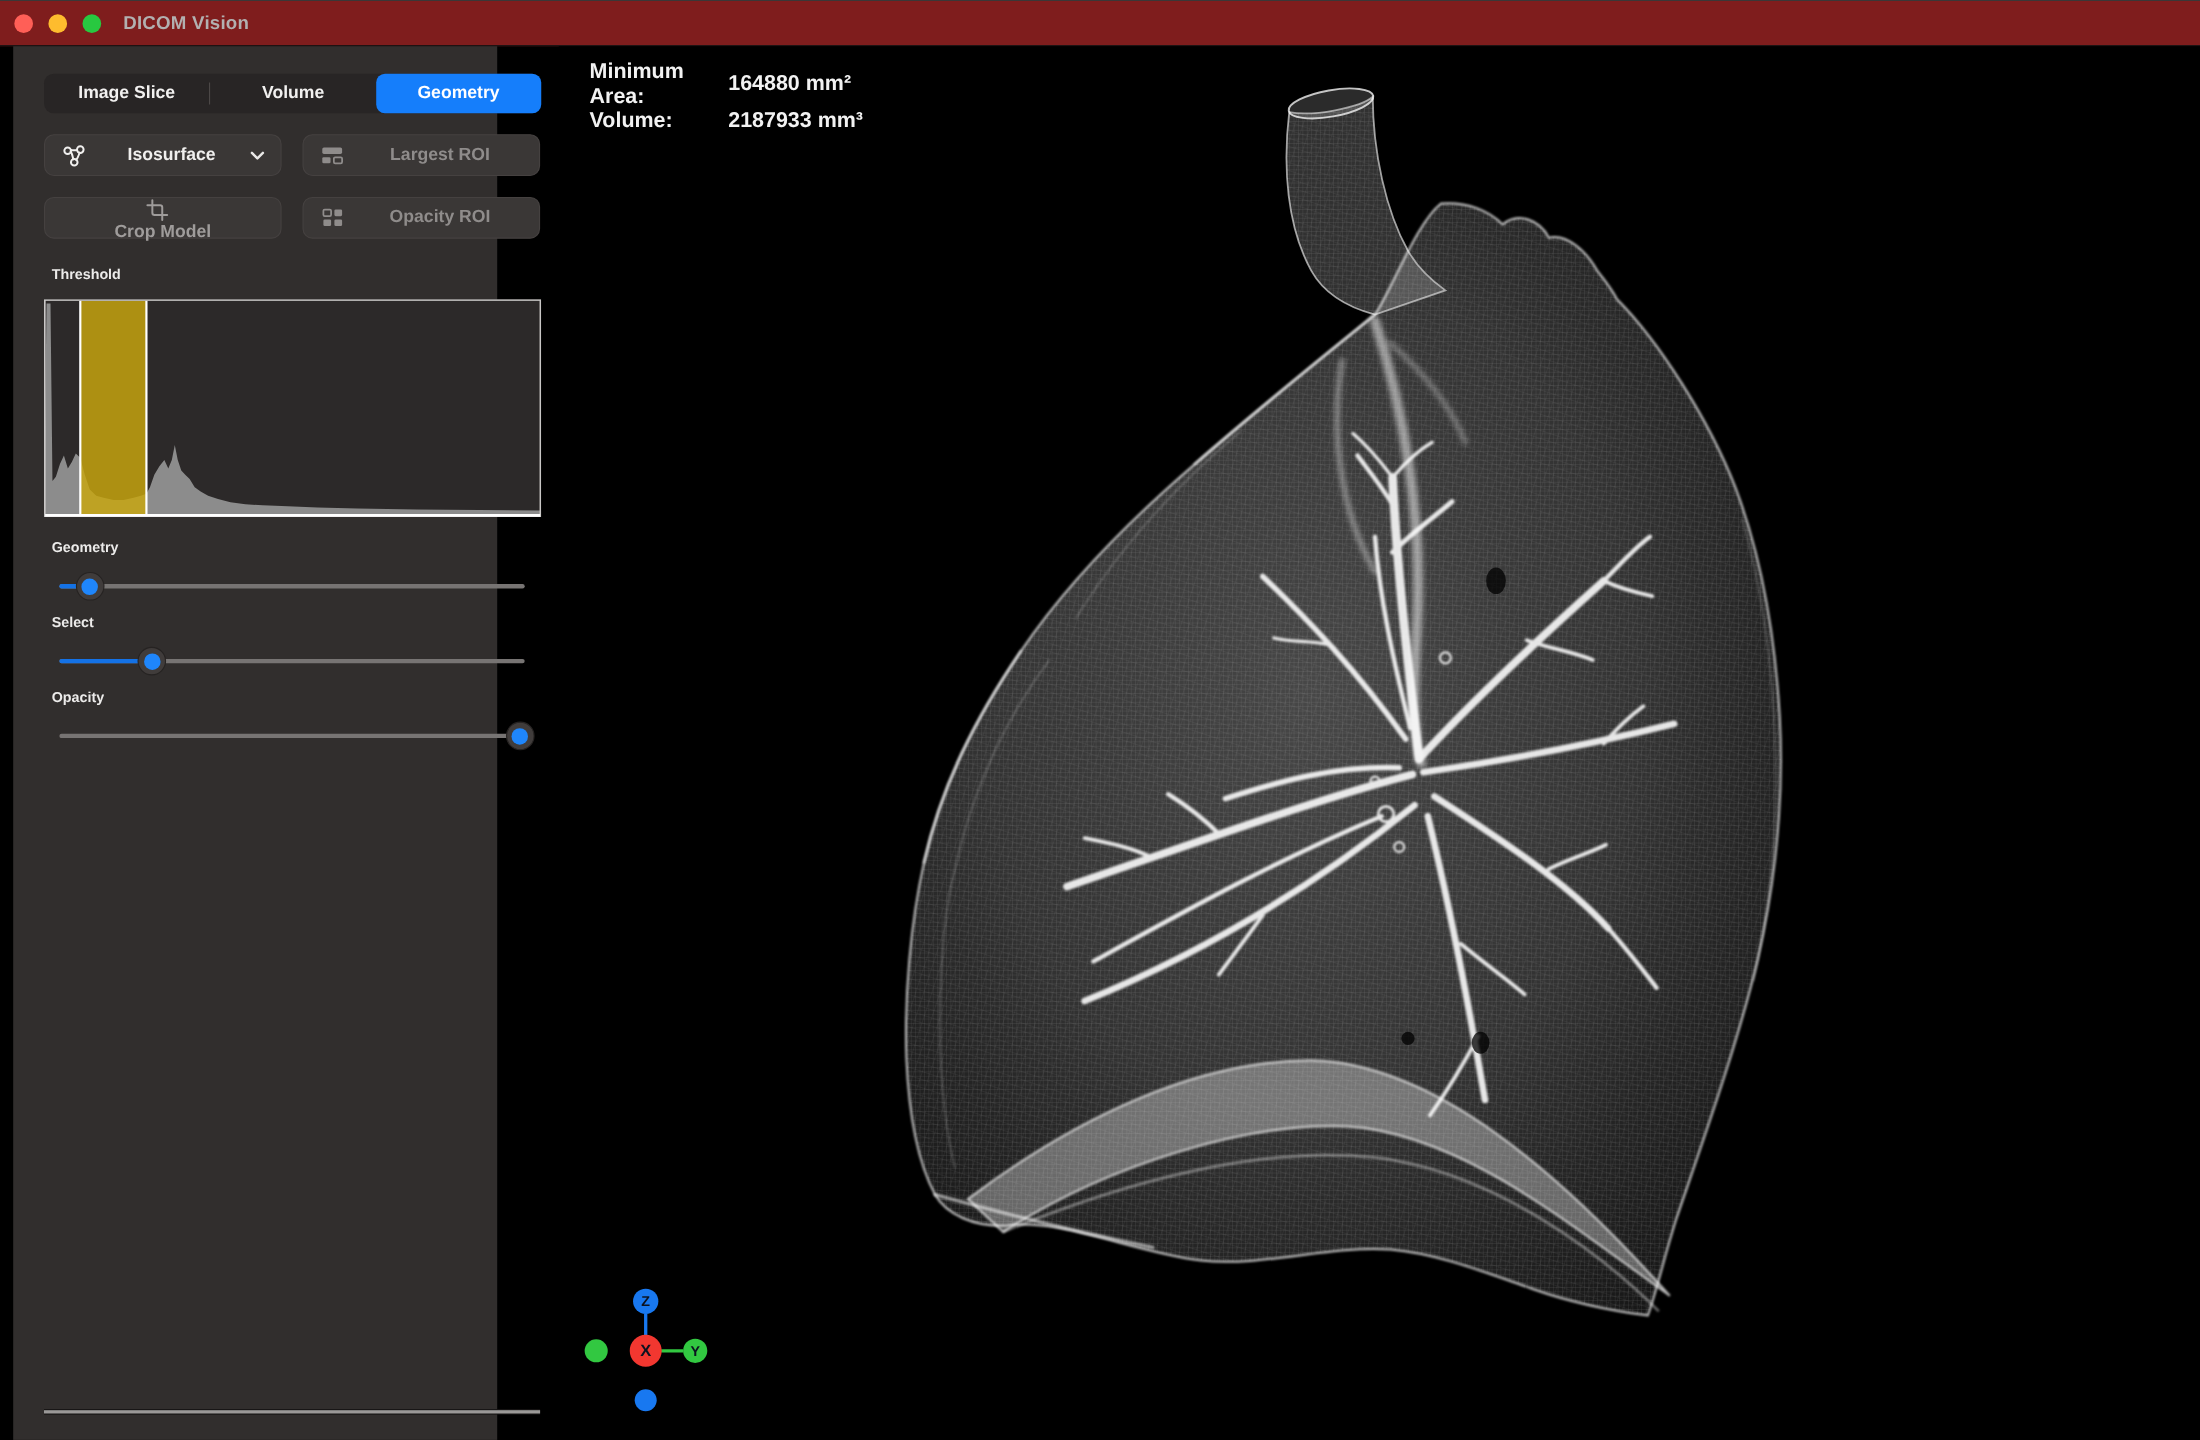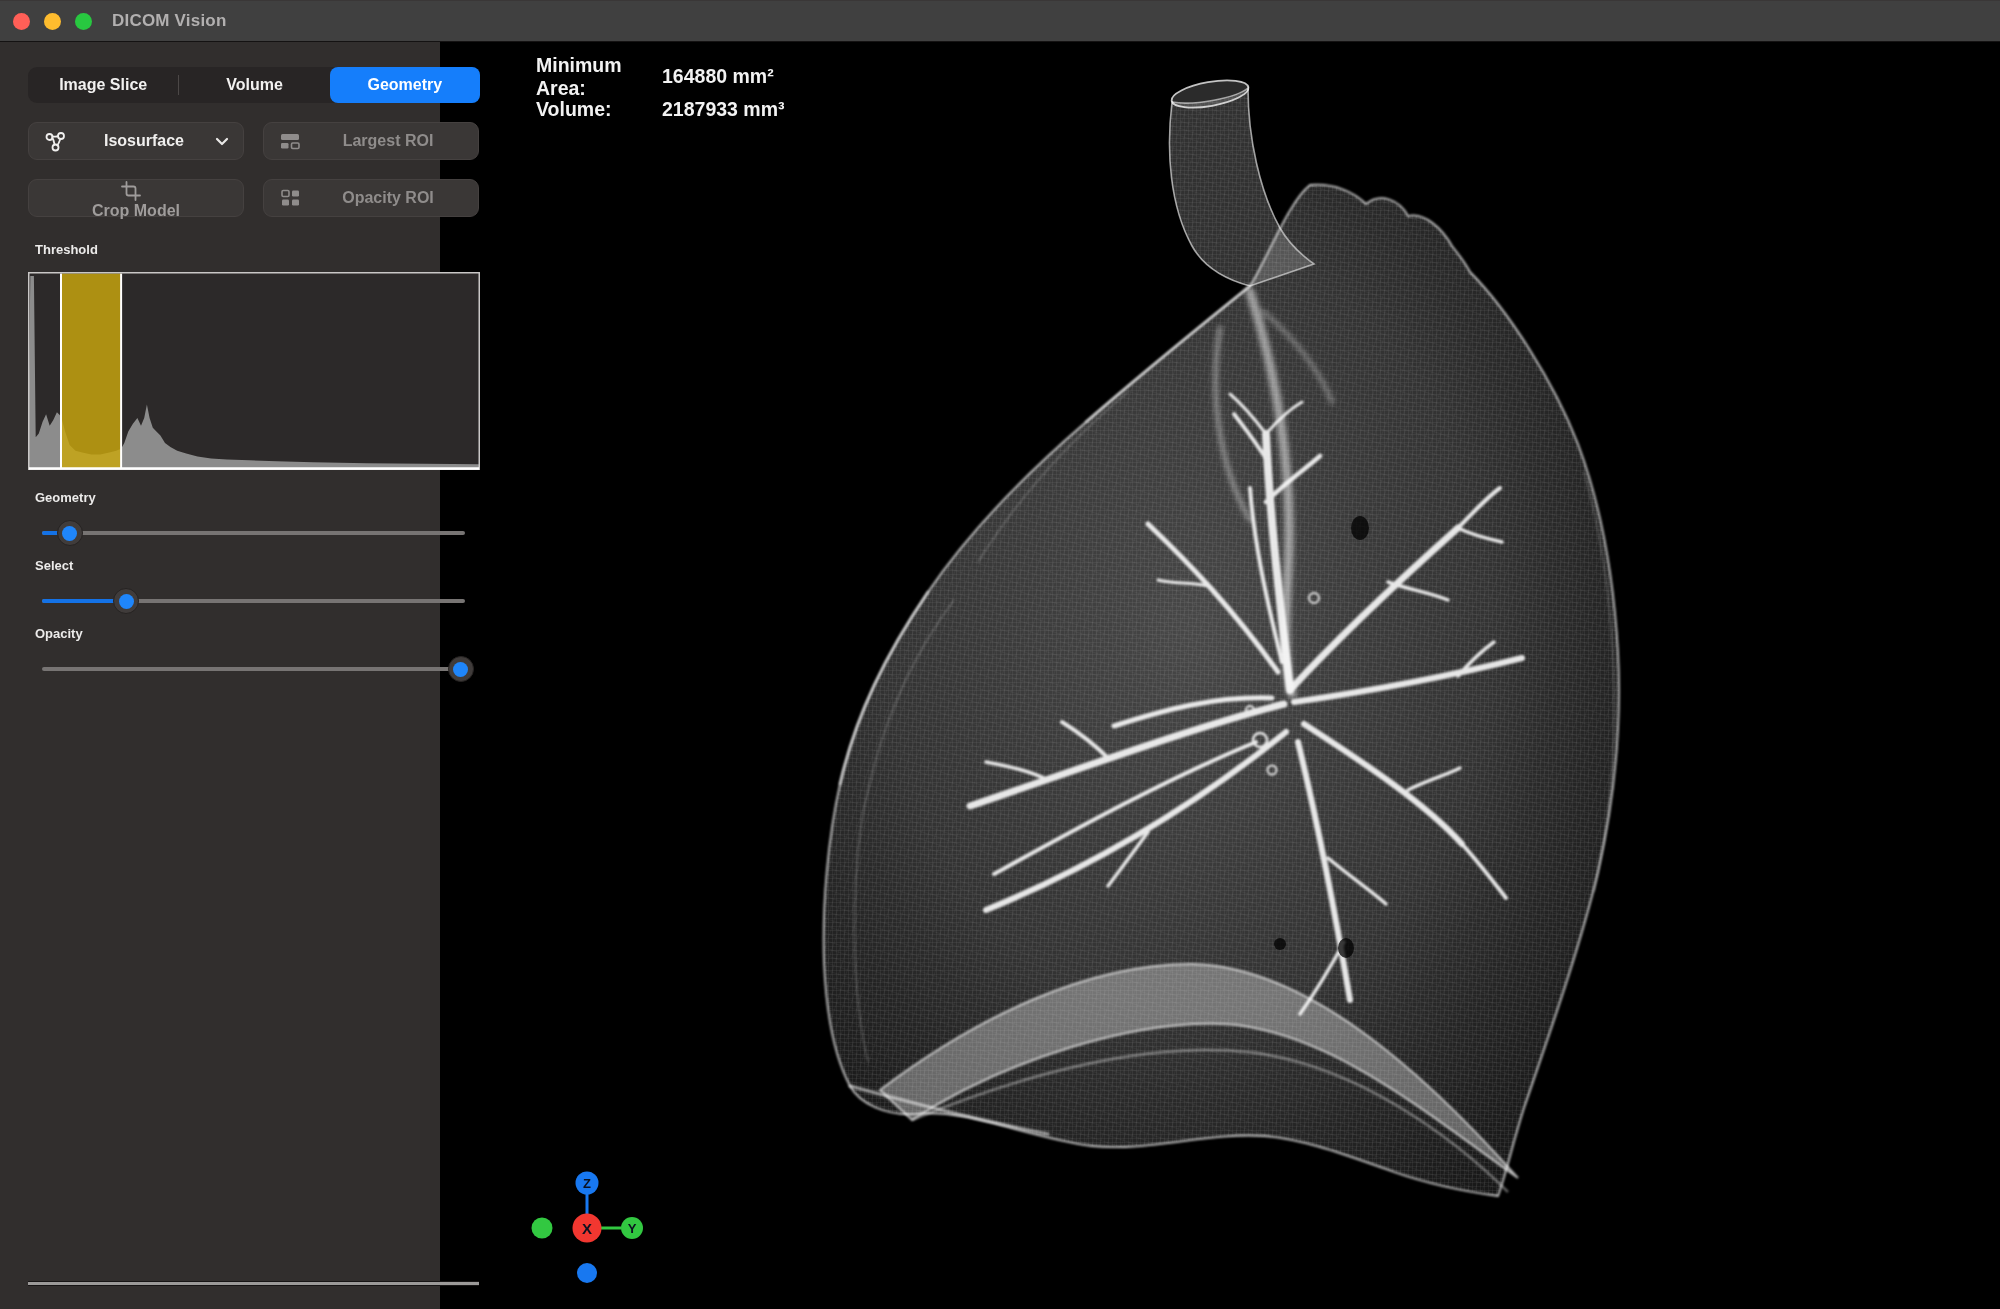--- a/index.html
+++ b/index.html
@@ -5,32 +5,32 @@
   :root{
     --accent:#157efb; --slider-blue:#1472e6; --hist-yellow:#c9a70e;
     --sidebar-bg:#312e2d; --panel-bg:#2c2929; --btn-bg:#3a3736;
   }
   *{margin:0;padding:0;box-sizing:border-box;}
   html,body{width:2000px;height:1309px;background:#000;overflow:hidden;
     font-family:"Liberation Sans","DejaVu Sans",sans-serif;}
   .app{position:absolute;inset:0;width:2000px;height:1309px;}
 
   
-  .titlebar{position:absolute;left:0;top:0;width:2000px;height:42px;background:#404040;
+  .titlebar{position:absolute;left:0;top:0;width:2000px;height:42px;background:#7f1d1d;
     border-bottom:1px solid #141212;box-shadow:inset 0 1px 0 #3a3737;}
   .lights{position:absolute;left:13px;top:13px;display:flex;gap:14px;}
   .light{width:17px;height:17px;border-radius:50%;display:inline-block;}
   .light.red{background:#ff5f57;}
   .light.yellow{background:#febc2e;}
   .light.green{background:#28c840;}
   .win-title{position:absolute;left:112px;top:0;line-height:42px;font-size:17px;
     font-weight:700;color:#b2b0b0;letter-spacing:.2px;}
 
   
-  .sidebar{position:absolute;left:0;top:42px;width:440px;height:1267px;background:var(--sidebar-bg);}
+  .sidebar{position:absolute;left:12px;top:42px;width:440px;height:1267px;background:var(--sidebar-bg);}
   .tabs{position:absolute;left:28px;top:25px;width:452px;height:36px;background:#282525;
     border-radius:9px;display:flex;align-items:stretch;}
   .tab{flex:1;display:flex;align-items:center;justify-content:center;font-size:16px;
     font-weight:600;color:#f2f1f0;border-radius:8px;cursor:default;position:relative;}
   .tab.active{background:var(--accent);color:#fff;}
   .tab-sep{width:1px;margin:8px 0;background:#4c4847;}
 
   .side-btn{position:absolute;height:38px;width:216px;background:var(--btn-bg);
     border:1px solid #454140;border-radius:9px;display:flex;align-items:center;
     padding:0 14px;}

